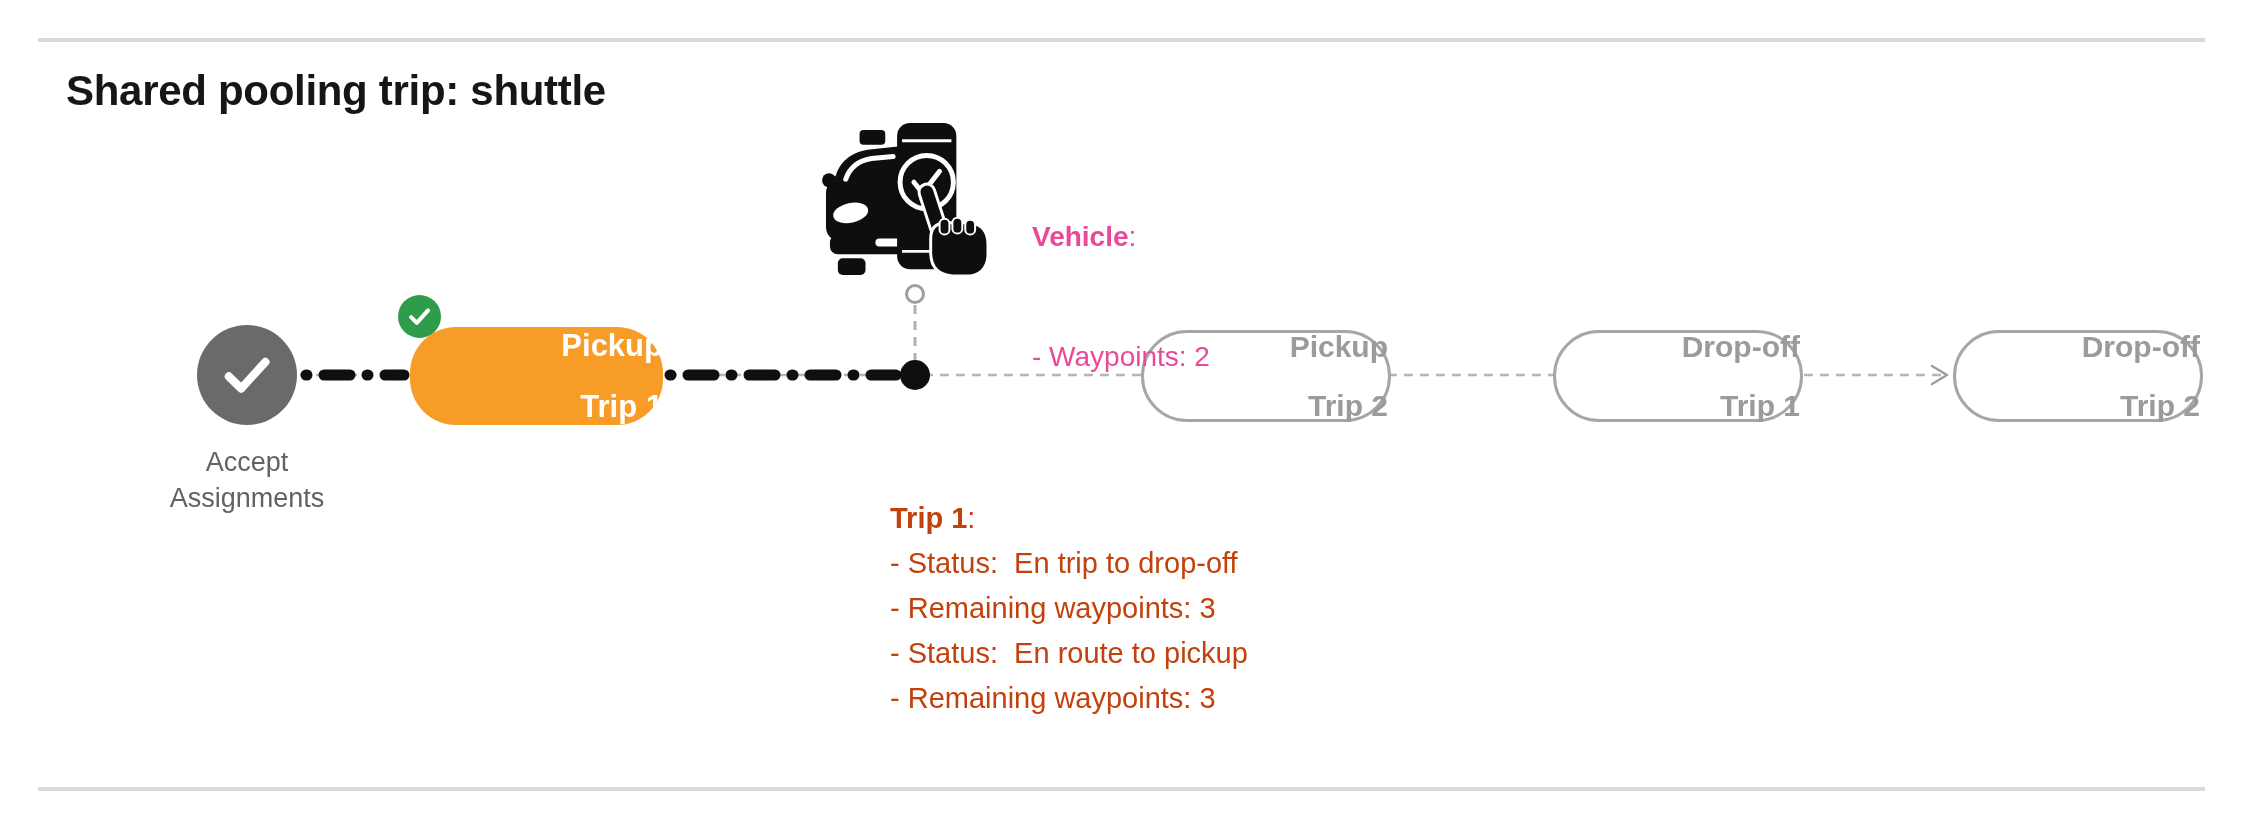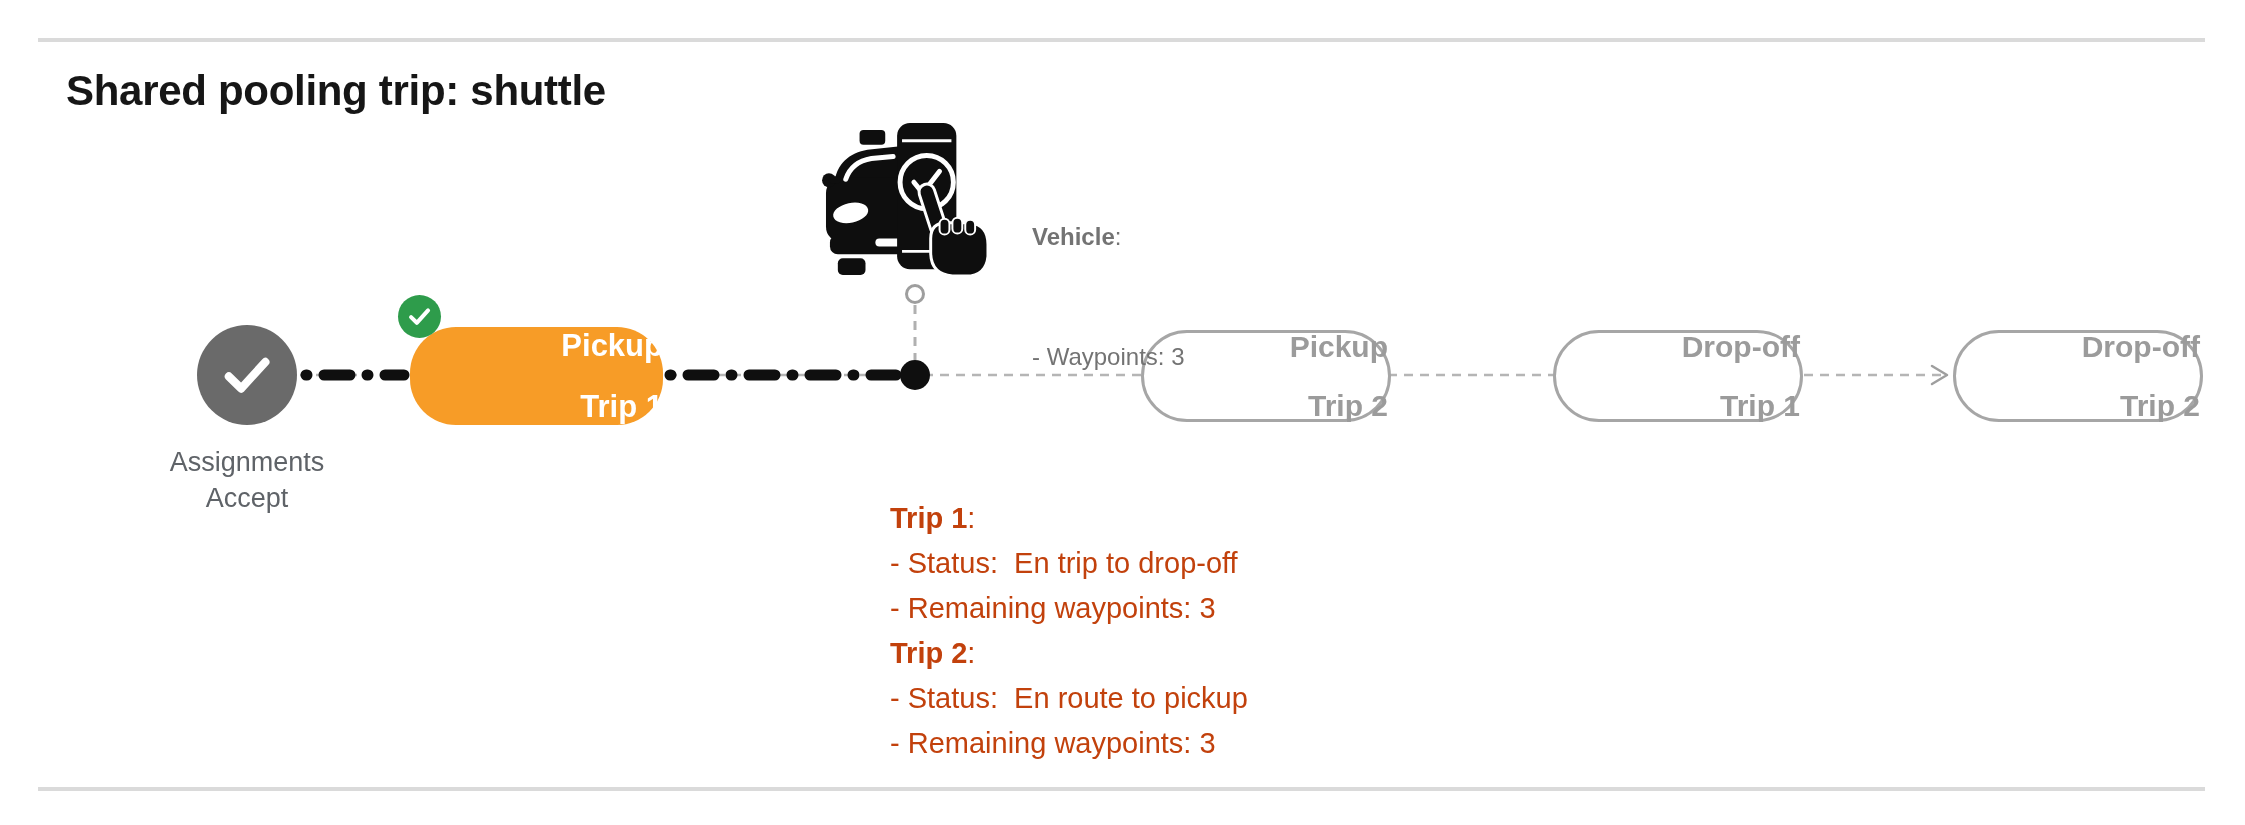--- a/index.html
+++ b/index.html
@@ -37,22 +37,22 @@
   }
   .badge{
     position:absolute;left:398px;top:295px;width:43px;height:43px;border-radius:50%;
     background:#2e9c4b;z-index:3;display:flex;align-items:center;justify-content:center;
   }
   #pill-pickup-2{left:1141px;}
   #pill-dropoff-1{left:1553px;}
   #pill-dropoff-2{left:1953px;}
   .vehicle-icon{position:absolute;left:820px;top:120px;z-index:2;}
   .vehicle-info{
-    position:absolute;left:1032px;top:137px;font-size:24px;line-height:40px;
-    color:#737373;z-index:2;white-space:pre-wrap;
+    position:absolute;left:1032px;top:137px;font-size:28px;line-height:40px;
+    color:#ec4899;z-index:2;white-space:pre-wrap;
   }
   .status-block{
     position:absolute;left:890px;top:496px;font-size:29px;line-height:45px;
     color:#c2410c;z-index:2;
   }
   .status-line{white-space:pre-wrap;}
   .b{font-weight:700;}
 </style>
 </head>
 <body>
@@ -77,22 +77,22 @@
     <circle cx="915" cy="294" r="8.5" fill="#ffffff" stroke="#9e9e9e" stroke-width="3"></circle>
     <circle cx="915" cy="375" r="15" fill="#0f0f0f"></circle>
   </svg>
 
   <div class="start-node">
     <svg width="58" height="58" viewBox="0 0 24 24">
       <path d="M4.5 12.6 L9.6 17.6 L19.6 6.6" fill="none" stroke="#ffffff" stroke-width="3.4" stroke-linecap="round" stroke-linejoin="round"></path>
     </svg>
   </div>
   <div class="start-label">
+    <span>Accept</span>
     <span>Assignments</span>
-    <span>Accept</span>
   </div>
 
   <div class="pill current" id="pill-pickup-1">
     <span>Pickup</span>
     <span>Trip 1</span>
   </div>
   <div class="badge">
     <svg width="27" height="27" viewBox="0 0 24 24">
       <path d="M4.5 12.6 L9.6 17.6 L19.6 6.6" fill="none" stroke="#ffffff" stroke-width="3.6" stroke-linecap="round" stroke-linejoin="round"></path>
     </svg>
@@ -143,25 +143,24 @@
       <rect x="106" y="64" width="16" height="54" rx="8" transform="rotate(-18 114 91)"></rect>
       <path d="M112 120 q0 -16 16 -16 h24 q18 2 18 22 v12 q-2 20 -22 20 h-14 q-22 -2 -22 -24 z"></path>
       <rect x="121" y="100" width="10" height="16" rx="5" stroke-width="2"></rect>
       <rect x="134" y="99" width="10" height="16" rx="5" stroke-width="2"></rect>
       <rect x="147" y="101" width="10" height="15" rx="5" stroke-width="2"></rect>
     </g>
   </svg>
 
   <div class="vehicle-info">
     <div><span class="b">Vehicle</span><span>:</span></div>
-    <div>- Waypoints: 3</div>
+    <div>- Waypoints: 2</div>
   </div>
 
   <div class="status-block">
     <div><span class="b">Trip 1</span><span>:</span></div>
     <div class="status-line">- Status:  En trip to drop-off</div>
     <div class="status-line">- Remaining waypoints: 3</div>
-    <div><span class="b">Trip 2</span><span>:</span></div>
     <div class="status-line">- Status:  En route to pickup</div>
     <div class="status-line">- Remaining waypoints: 3</div>
   </div>
 
 </div>
 
 </body></html>

